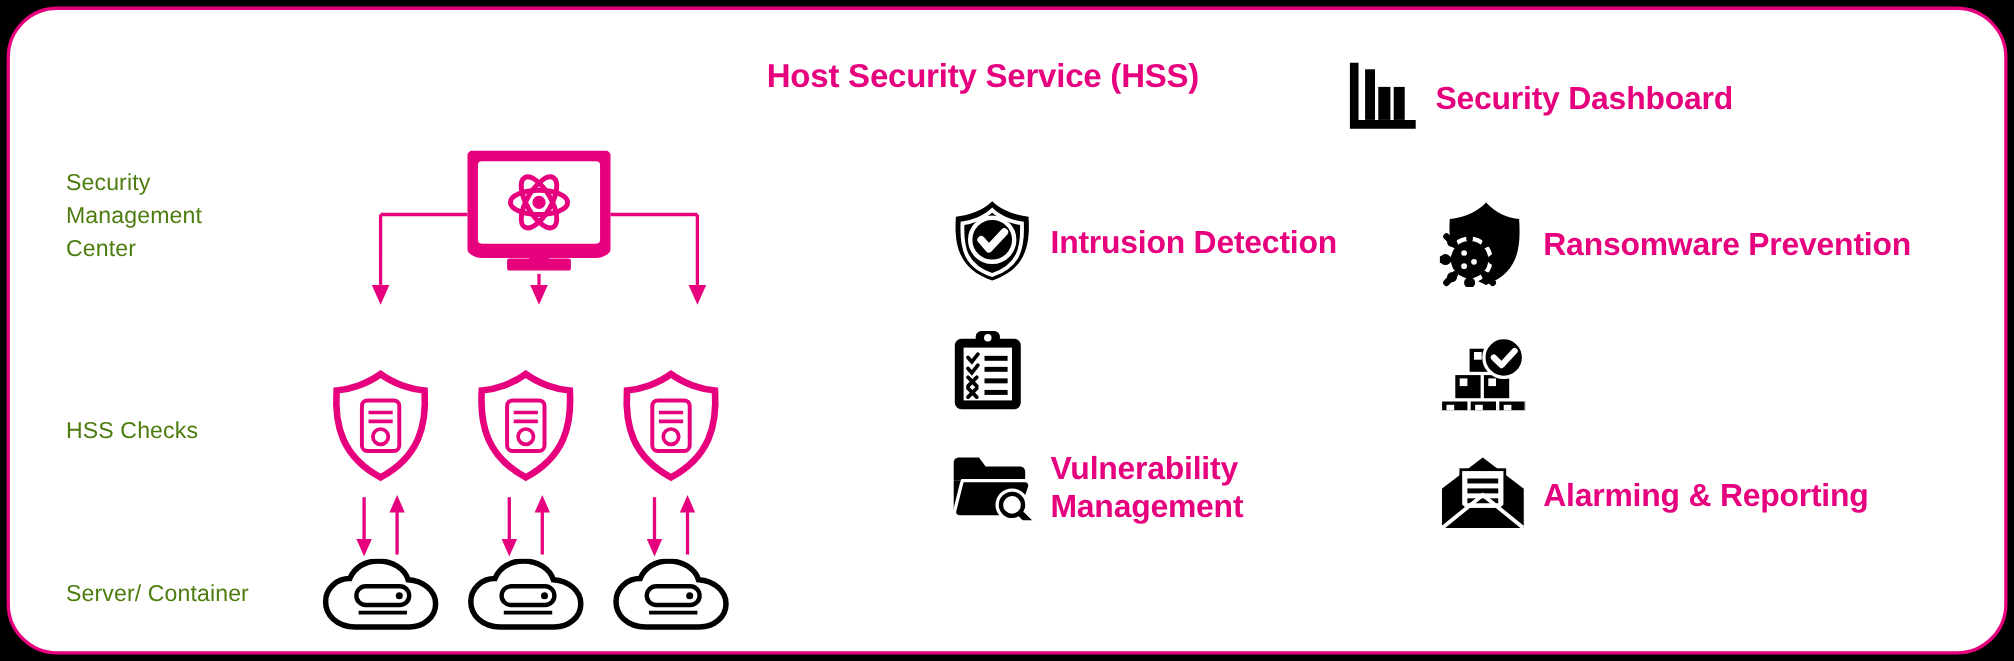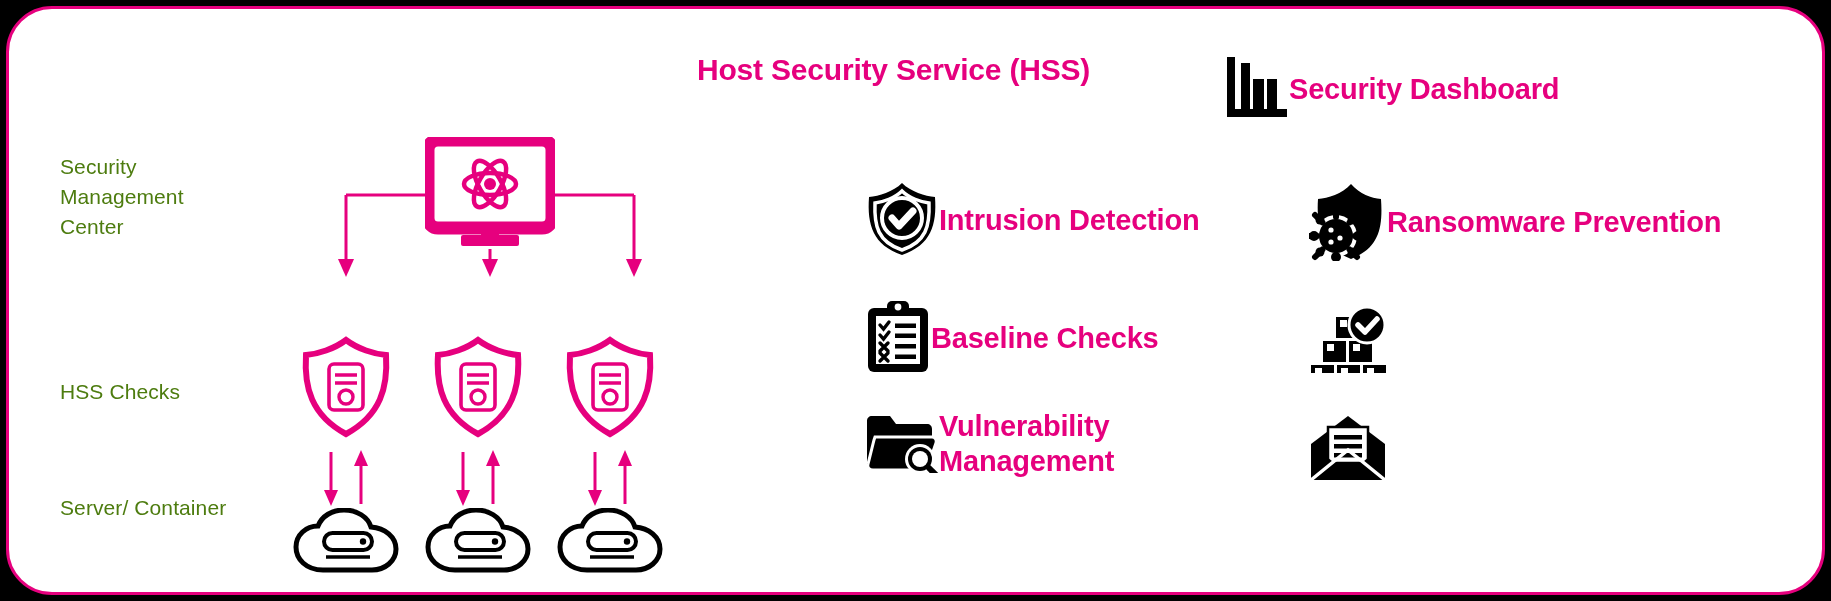--- a/index.html
+++ b/index.html
@@ -36,21 +36,21 @@
   .row-label {
     position: absolute;
     color: #4d7c0f;
     font-size: 21px;
     line-height: 30px;
     letter-spacing: 0.1px;
     white-space: pre-line;
   }
   #label-smc   { left: 51px; top: 143px; width: 210px; }
   #label-agent { left: 51px; top: 368px; width: 210px; }
-  #label-srv   { left: 51px; top: 484px; width: 230px; }
+  #label-srv   { left: 51px; top: 516px; width: 230px; }
 
   .monitor-wrap {
     position: absolute;
     left: 416px;
     top: 128px;
     width: 130px;
     height: 110px;
   }
 
   
@@ -90,21 +90,21 @@
     font-weight: bold;
     letter-spacing: -0.2px;
     white-space: nowrap;
   }
 
   
   .feature {
     position: absolute;
     display: flex;
     align-items: center;
-    gap: 0;
+    gap: 16px;
   }
   .feature .ficon {
     flex: 0 0 auto;
     display: block;
   }
   .feature .flabel {
     color: #e6007e;
     font-size: 29px;
     font-weight: bold;
     line-height: 1.22;
@@ -310,21 +310,20 @@
             <path d="M15 54 L23 62 M23 54 L15 62"></path>
           </g>
           <g fill="#000">
             <rect x="30" y="24.5" width="21" height="4.5"></rect>
             <rect x="30" y="34.5" width="21" height="4.5"></rect>
             <rect x="30" y="45" width="21" height="4.5"></rect>
             <rect x="30" y="55.5" width="21" height="4.5"></rect>
           </g>
         </svg>
       </span>
-      <span class="flabel">Baseline Checks</span>
     </div>
 
     <div class="feature" id="feat-asset">
       <span class="ficon">
         <svg width="78" height="74" viewBox="0 0 78 74">
           <g fill="#000" stroke="#fff" stroke-width="2">
             <rect x="26" y="17" width="25" height="23"></rect>
             <rect x="13" y="41" width="25" height="23"></rect>
             <rect x="39" y="41" width="25" height="23"></rect>
             <rect x="1" y="65" width="25" height="23"></rect>
@@ -368,16 +367,17 @@
           <rect x="19" y="13" width="40" height="36" fill="#fff" stroke="#000" stroke-width="2.5"></rect>
           <g fill="#000">
             <rect x="25" y="21" width="28" height="4.5"></rect>
             <rect x="25" y="30" width="28" height="4.5"></rect>
             <rect x="25" y="39" width="28" height="4.5"></rect>
           </g>
           <path d="M2 30 L39 60 L76 30 V66 H2 Z" fill="#000"></path>
           <path d="M2 66 L39 36 L76 66" fill="none" stroke="#fff" stroke-width="3.5"></path>
         </svg>
       </span>
+      <span class="flabel">Alarming &amp; Reporting</span>
     </div>
 
   </div>
 </div>
 
 </body></html>

